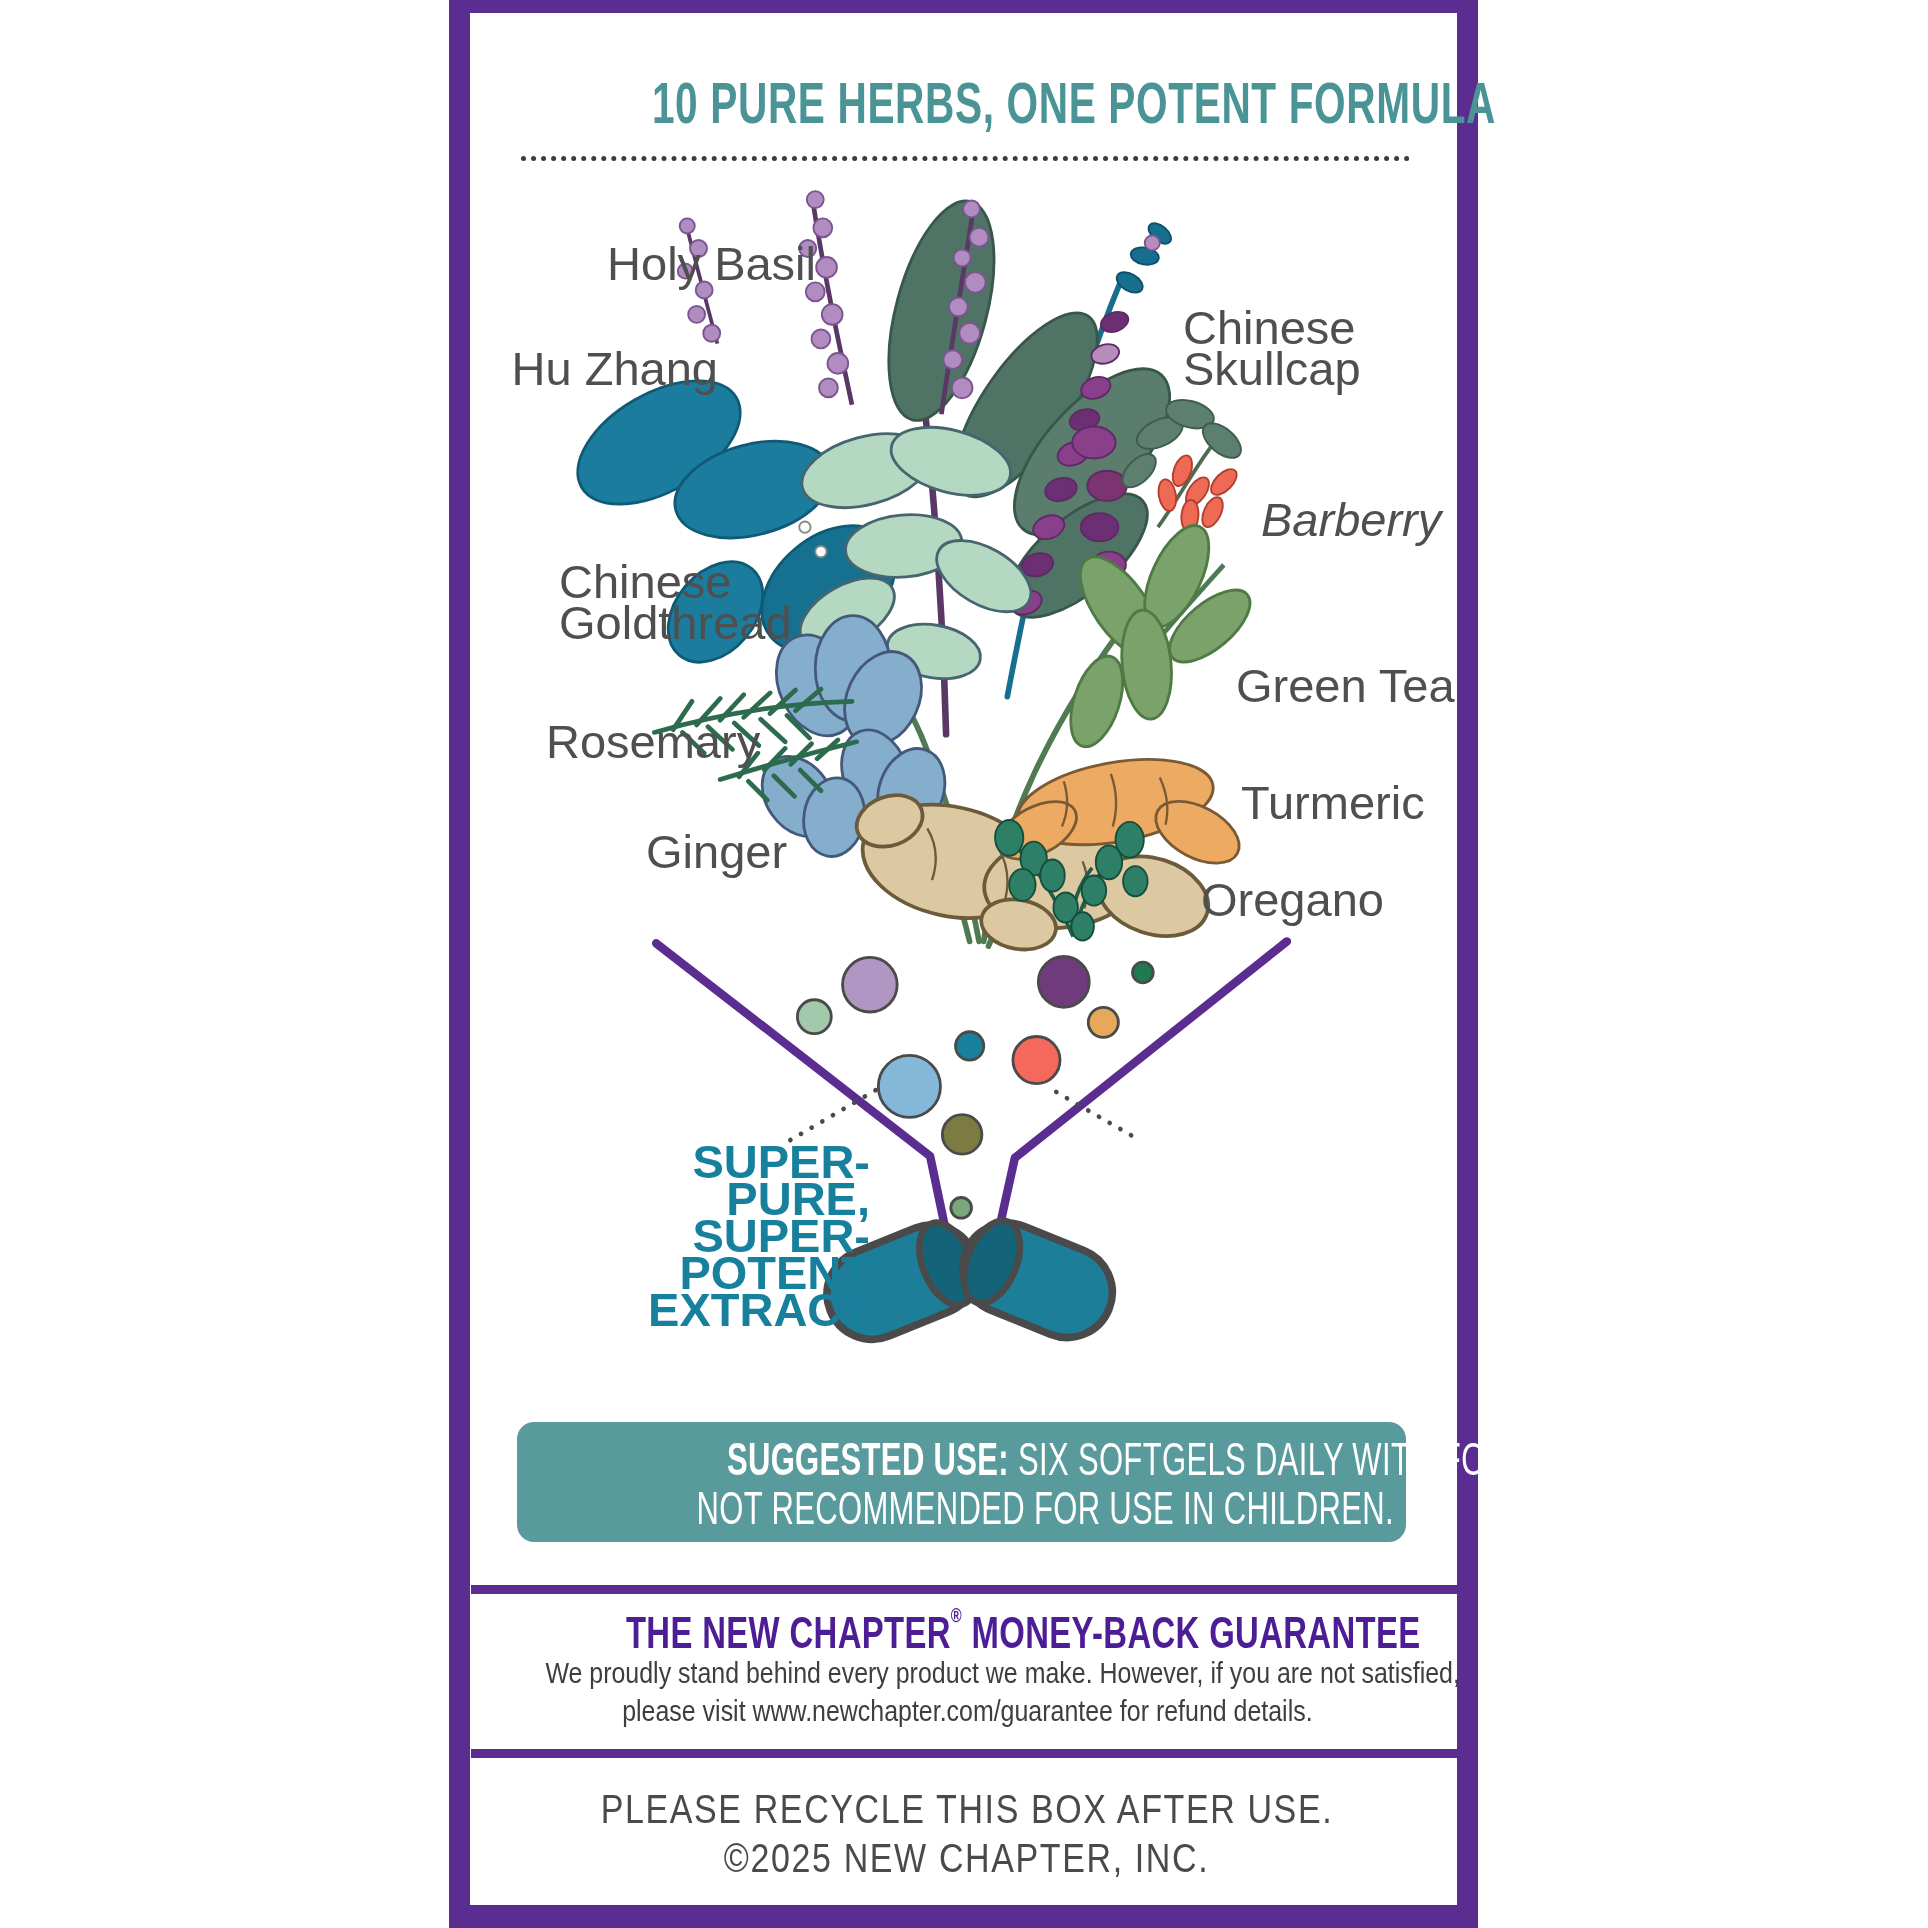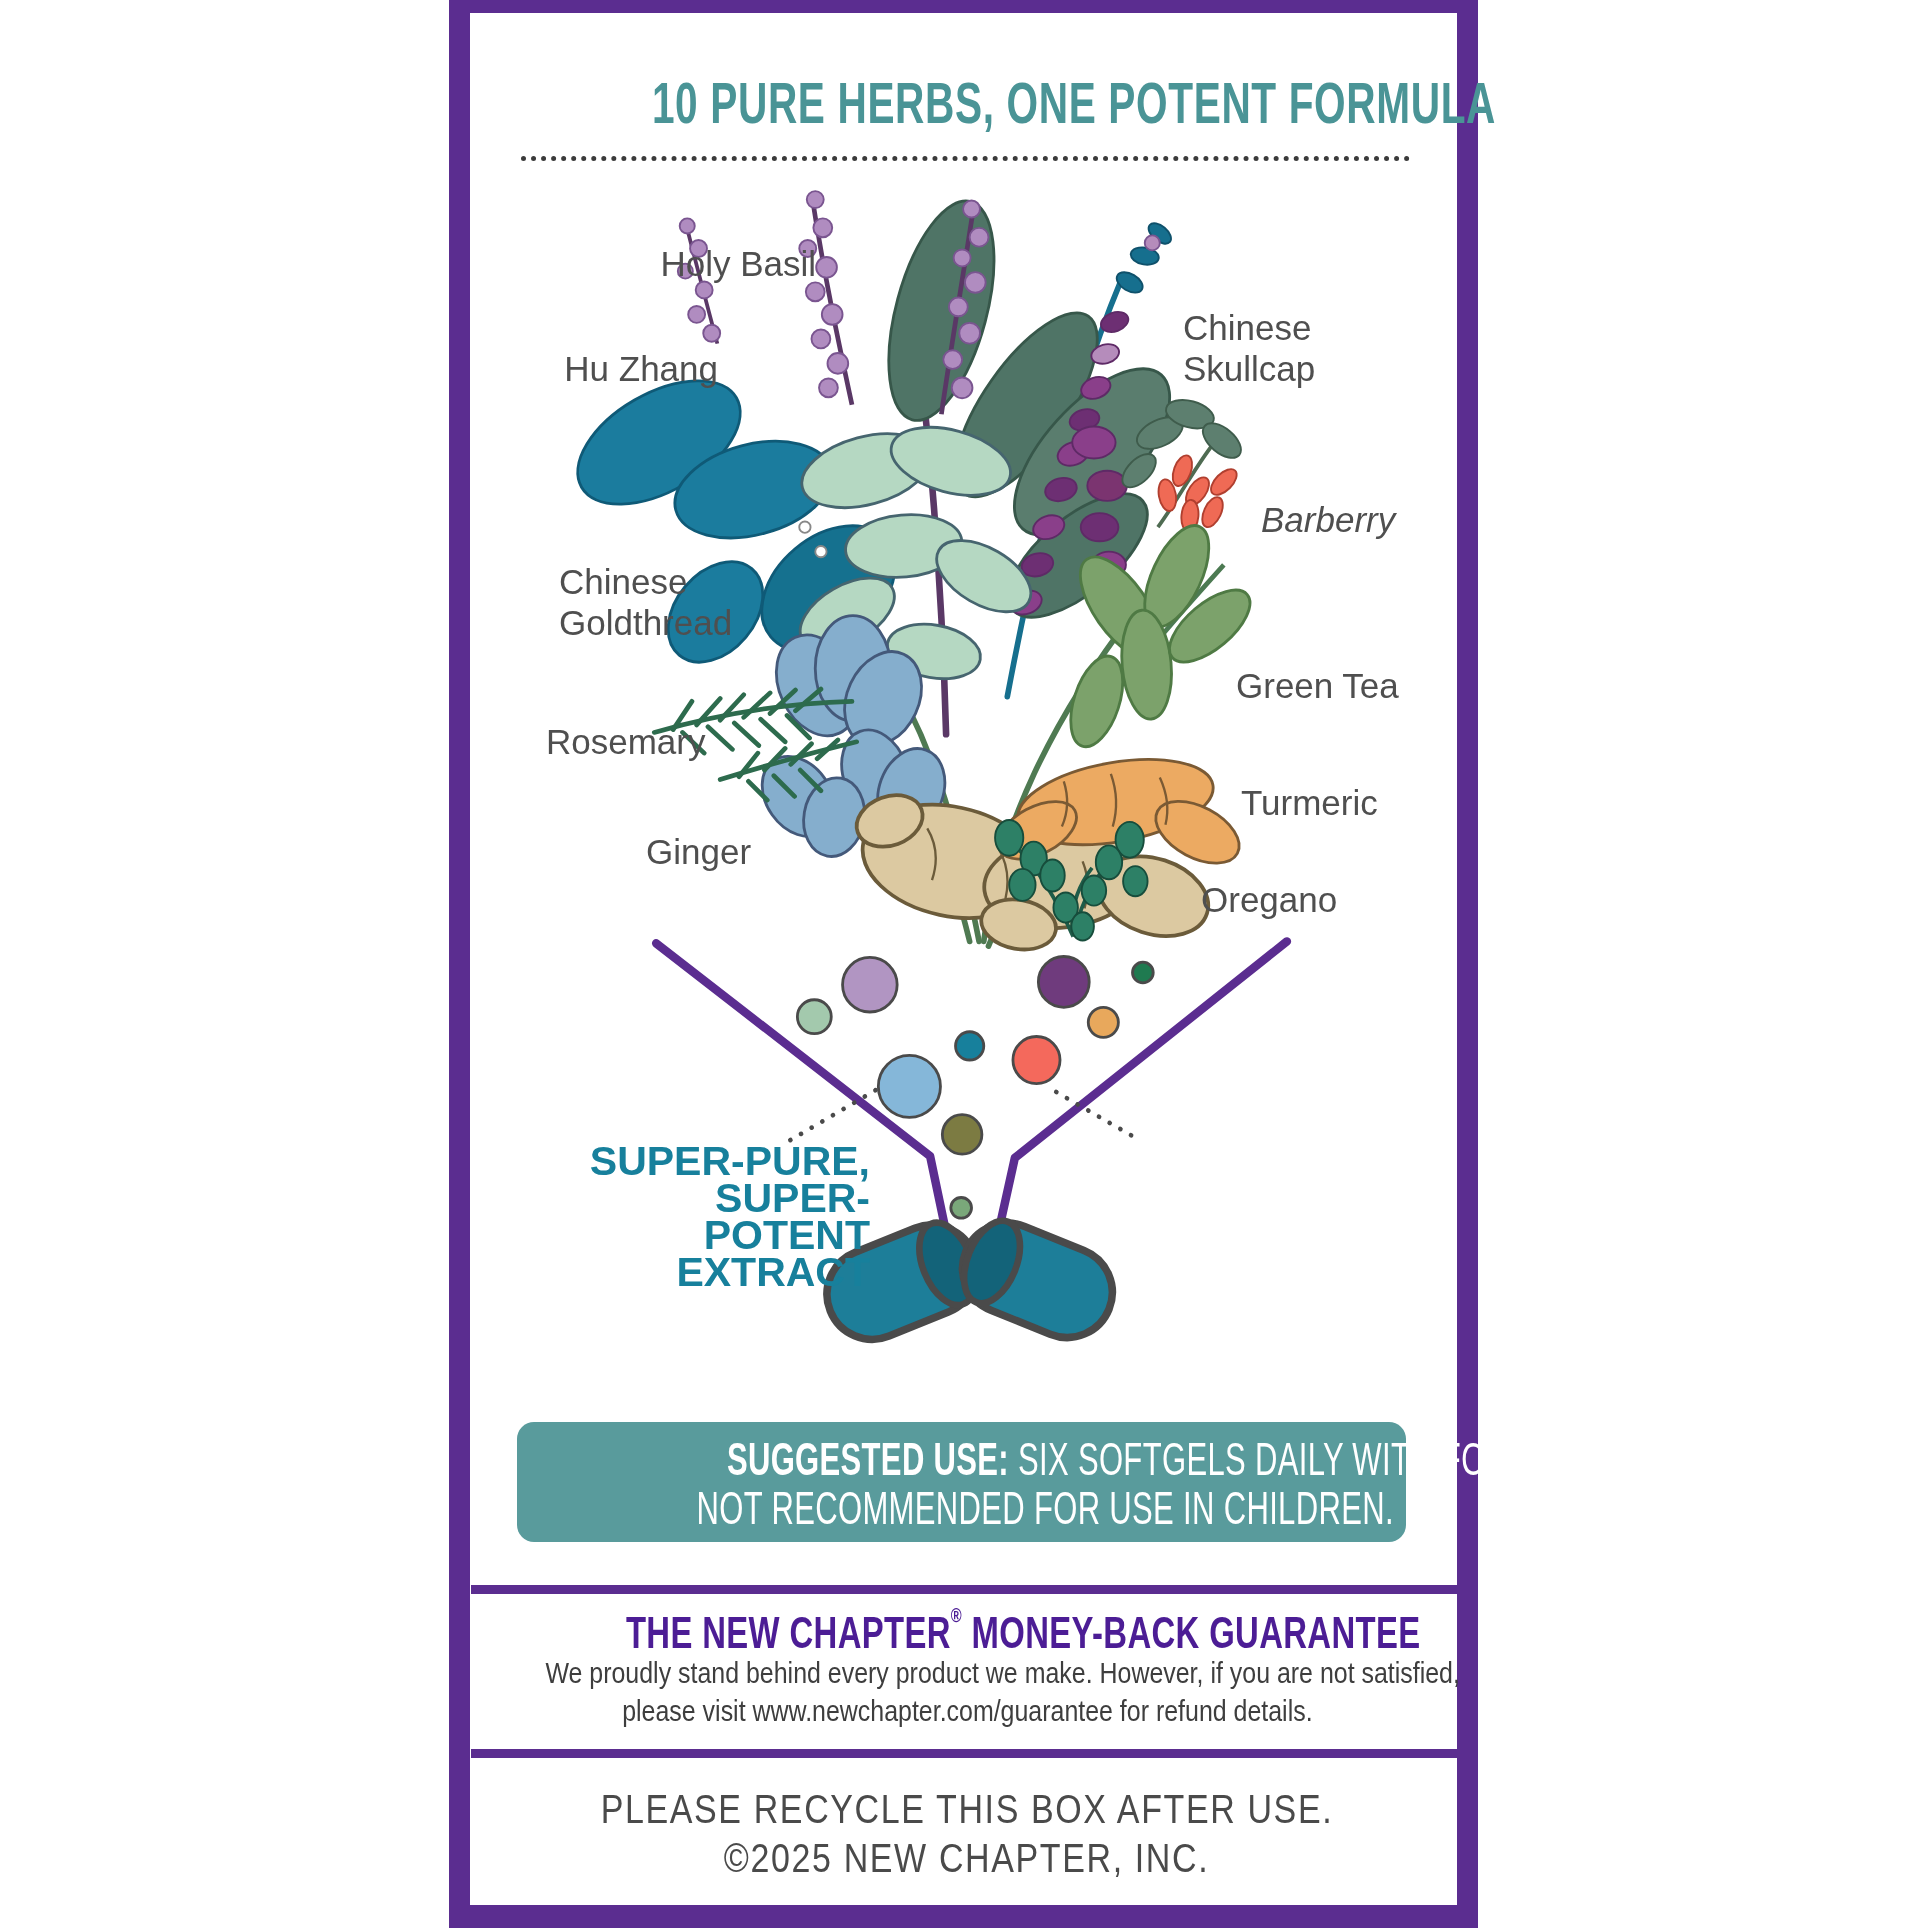--- a/index.html
+++ b/index.html
@@ -10,34 +10,34 @@
   .divider{position:absolute;left:471px;width:992px;height:8.5px;background:#5b2d90;}
   #divider1{top:1585px;}
   #divider2{top:1749px;}
 
   .title-wrap{position:absolute;left:471px;top:69px;width:992px;text-align:center;}
   .title-text{display:inline-block;font-size:58px;font-weight:700;color:#4a9496;
               letter-spacing:0.9px;transform:scaleX(0.70);white-space:nowrap;}
   .dotted-rule{position:absolute;left:521px;top:156px;width:889px;height:0;
                border-top:5.6px dotted #3b3b3b;}
 
-  .herb-label{position:absolute;font-size:35px;line-height:41px;color:#4f4f4f;white-space:nowrap;}
+  .herb-label{position:absolute;font-size:47px;line-height:41px;color:#4f4f4f;white-space:nowrap;}
   .herb-label.wrap{white-space:normal;}
   #lbl-holy-basil{left:581px;top:243px;width:235px;text-align:right;}
   #lbl-hu-zhang{left:483px;top:348px;width:235px;text-align:right;}
   #lbl-chinese-skullcap{left:1183px;top:307px;width:179px;text-align:left;}
   #lbl-chinese-goldthread{left:559px;top:561px;width:198px;text-align:left;}
   #lbl-barberry{left:1261px;top:499px;font-style:italic;}
   #lbl-rosemary{left:546px;top:721px;}
   #lbl-green-tea{left:1236px;top:665px;}
   #lbl-turmeric{left:1241px;top:782px;}
   #lbl-ginger{left:646px;top:831px;}
   #lbl-oregano{left:1201px;top:879px;}
 
-  .funnel-label{position:absolute;font-size:41px;line-height:37px;font-weight:700;color:#17809c;}
+  .funnel-label{position:absolute;font-size:47px;line-height:37px;font-weight:700;color:#17809c;}
   #funnel-label-left{left:588px;top:1143px;width:282px;text-align:right;}
   #funnel-label-right{left:1083px;top:1128px;width:320px;text-align:left;}
 
   .banner{position:absolute;left:517px;top:1422px;width:889px;height:120px;background:#599b9c;
           border-radius:17px;text-align:center;color:#ffffff;}
   .banner-line{display:block;height:49px;line-height:49px;white-space:nowrap;}
   .banner-line:first-child{margin-top:12.2px;}
   .banner-scale{display:inline-block;transform:scaleX(0.66);white-space:nowrap;
                 font-size:47px;font-weight:400;letter-spacing:0.5px;}
   .banner-scale b{font-weight:700;}

